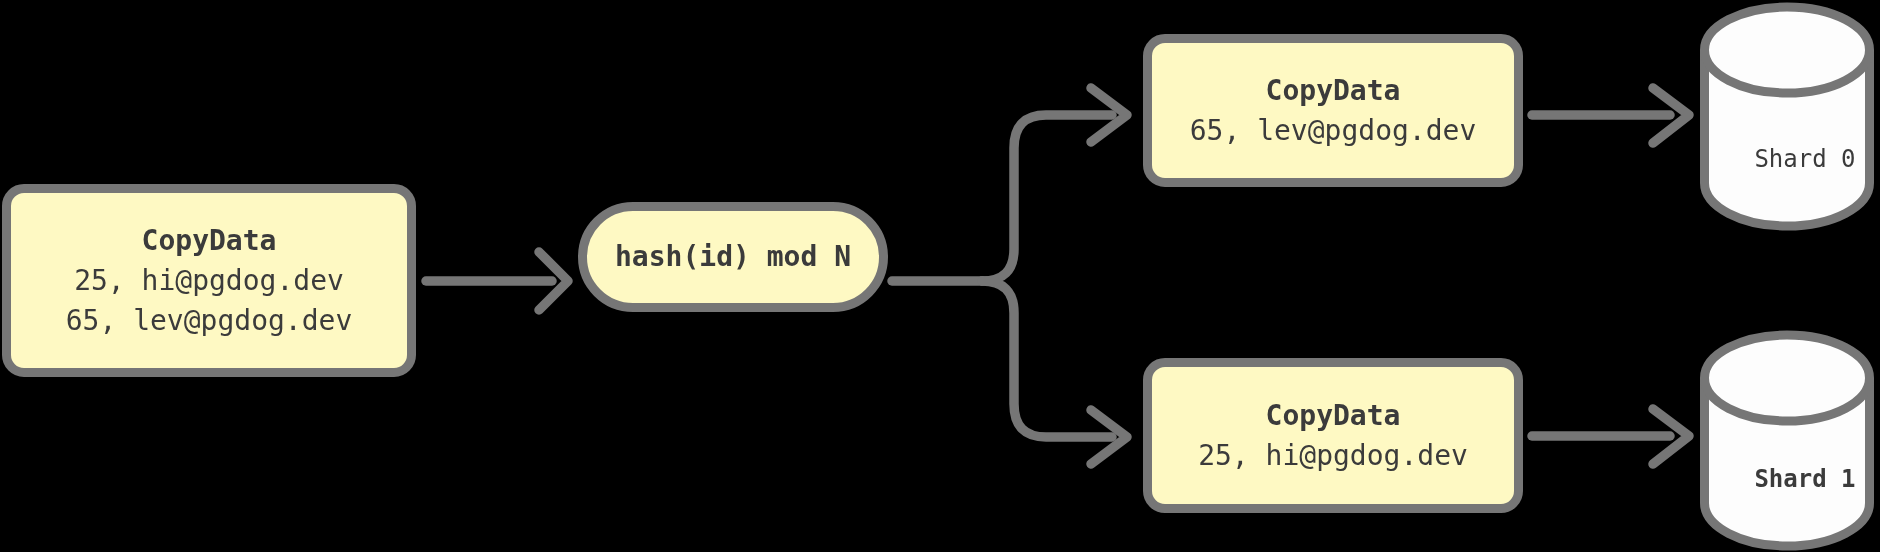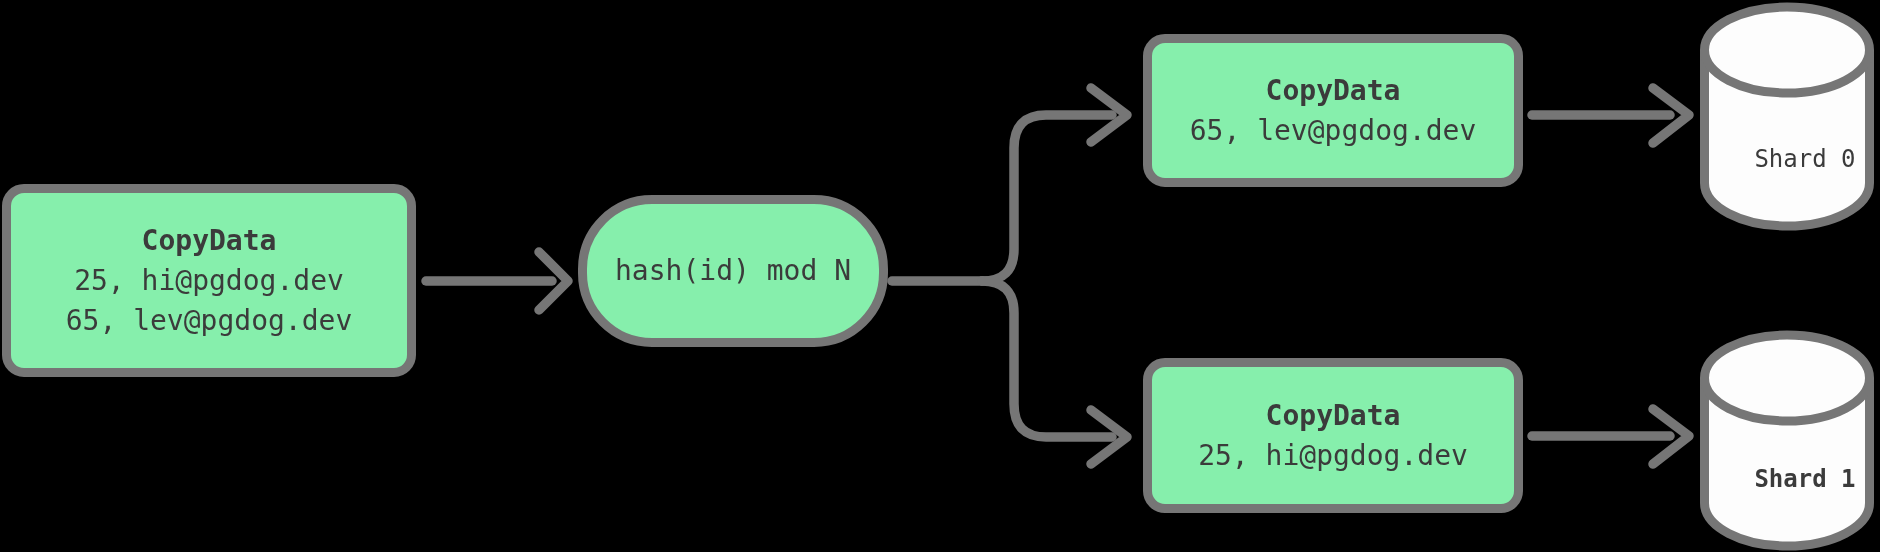--- a/index.html
+++ b/index.html
@@ -13,35 +13,35 @@
     color: #3b3b3b;
   }
   #connector-layer {
     position: absolute;
     left: 0; top: 0;
     width: 1880px; height: 552px;
   }
   .node {
     position: absolute;
     box-sizing: border-box;
-    background: #86efac;
+    background: #fef9c3;
     border: 9px solid #767676;
     border-radius: 22px;
     display: flex;
     flex-direction: column;
     align-items: center;
     justify-content: center;
     text-align: center;
     font-size: 28px;
     line-height: 40px;
     white-space: nowrap;
   }
   .node .title { font-weight: bold; }
   #source-box { left: 2px;    top: 184px; width: 414px; height: 193px; }
-  #hash-pill  { left: 578px;  top: 195px; width: 310px; height: 152px; border-radius: 74px; }
+  #hash-pill  { left: 578px;  top: 202px; width: 310px; height: 110px; border-radius: 74px; font-weight: bold; }
   #shard0-box { left: 1143px; top: 34px;  width: 380px; height: 153px; }
   #shard1-box { left: 1143px; top: 358px; width: 380px; height: 155px; }
   .db-label {
     position: absolute;
     width: 174px;
     left: 1700px;
     text-align: center;
     font-size: 24px;
     line-height: 26px;
     color: #3b3b3b;

